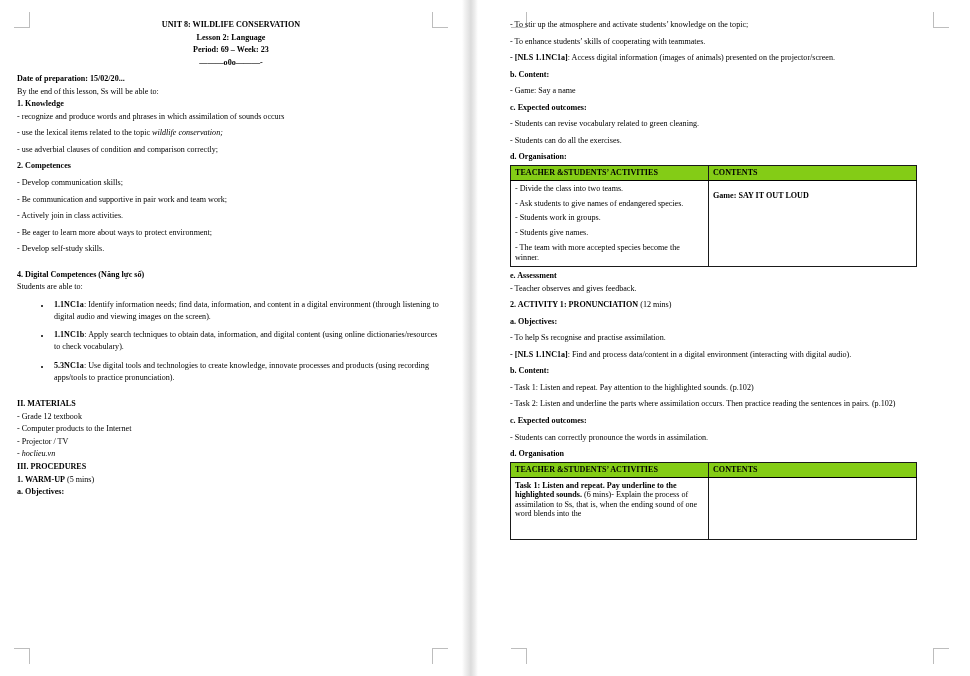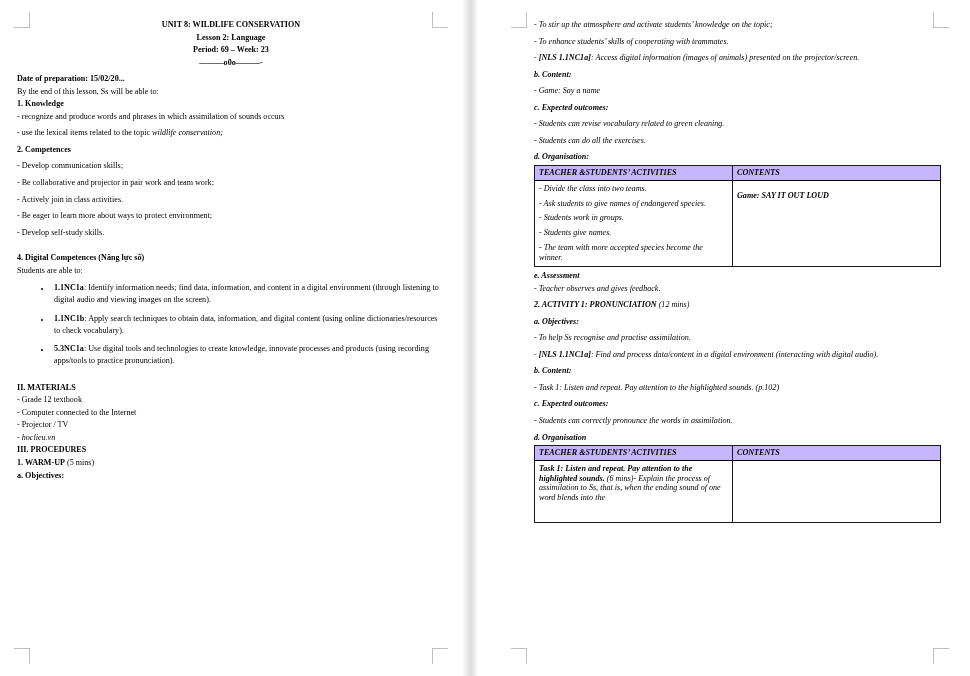--- a/index.html
+++ b/index.html
@@ -126,21 +126,21 @@
   }
   table.lp th, table.lp td {
     border: 1px solid #1a1a1a;
     vertical-align: top;
     padding: 3px 4px 4px 4px;
     font-size: 8.1px;
     line-height: 1.0;
     text-align: left;
   }
   table.lp th {
-    background: #c4b5fd;
+    background: #84cc16;
     font-weight: bold;
     border-bottom: 1.6px solid #000000;
     padding: 3px 4px 3px 4px;
   }
   table.lp col.c1 { width: 198px; }
   table.lp col.c2 { width: 208px; }
   table.lp td p { margin: 0 0 5.2px 0; line-height: 1.18; }
   table.lp td p:last-child { margin-bottom: 0; }
   .cellpad-top { padding-top: 10px !important; }
 </style>
@@ -162,45 +162,46 @@
       <p class="p ctr b tight">Lesson 2: Language</p>
       <p class="p ctr b tight">Period: 69 – Week: 23</p>
       <p class="p ctr b">———o0o———-</p>
 
       <p class="p b tight">Date of preparation: 15/02/20...</p>
       <p class="p tight">By the end of this lesson, Ss will be able to:</p>
       <p class="p b tight">1. Knowledge</p>
 
       <p class="p">- recognize and produce words and phrases in which assimilation of sounds occurs</p>
       <p class="p"><span>- use the lexical items related to the topic </span><span class="it">wildlife conservation;</span></p>
+      <p class="p">- use adverbial clauses of condition and comparison correctly;</p>
 
       <p class="p b">2. Competences</p>
       <p class="p">- Develop communication skills;</p>
-      <p class="p">- Be collaborative and projector in pair work and team work;</p>
+      <p class="p">- Be communication and supportive in pair work and team work;</p>
       <p class="p">- Actively join in class activities.</p>
 
       <p class="p">- Be eager to learn more about ways to protect environment;</p>
       <p class="p">- Develop self-study skills.</p>
 
       <div class="gap"></div>
 
       <p class="p b tight">4. Digital Competences (Năng lực số)</p>
       <p class="p">Students are able to:</p>
 
       <ul class="bullets">
         <li><span class="b">1.1NC1a</span><span>: Identify information needs; find data, information, and content in a digital environment (through listening to digital audio and viewing images on the screen).</span></li>
         <li><span class="b">1.1NC1b</span><span>: Apply search techniques to obtain data, information, and digital content (using online dictionaries/resources to check vocabulary).</span></li>
         <li><span class="b">5.3NC1a</span><span>: Use digital tools and technologies to create knowledge, innovate processes and products (using recording apps/tools to practice pronunciation).</span></li>
       </ul>
 
       <div class="gap"></div>
 
       <p class="p b tight">II. MATERIALS</p>
       <p class="p tight">- Grade 12 textbook</p>
-      <p class="p tight">- Computer connected to the Internet</p>
+      <p class="p tight">- Computer products to the Internet</p>
       <p class="p tight">- Projector / TV</p>
       <p class="p tight it">- hoclieu.vn</p>
       <p class="p b tight">III. PROCEDURES</p>
       <p class="p tight"><span class="b">1. WARM-UP</span><span> (5 mins)</span></p>
       <p class="p b tight">a. Objectives:</p>
 
     </div>
   </div>
 
   <div id="gutter"></div>
@@ -214,21 +215,21 @@
     <i></i>
   </div>
 
   <div class="page" id="page-right">
 
     <div class="mark tl" style="left:33px;  top:12px;"></div>
     <div class="mark tr" style="left:455px; top:12px;"></div>
     <div class="mark bl" style="left:33px;  top:648px;"></div>
     <div class="mark br" style="left:455px; top:648px;"></div>
 
-    <div class="body" id="body-right" style="left:56px; width:420px;font-style:italic;">
+    <div class="body" id="body-right" style="left:32px; width:420px;">
 
       <p class="p">- To stir up the atmosphere and activate students’ knowledge on the topic;</p>
       <p class="p">- To enhance students’ skills of cooperating with teammates.</p>
       <p class="p"><span class="b">- [NLS 1.1NC1a]</span><span>: Access digital information (images of animals) presented on the projector/screen.</span></p>
 
       <p class="p b">b. Content:</p>
       <p class="p">- Game: Say a name</p>
       <p class="p b">c. Expected outcomes:</p>
       <p class="p">- Students can revise vocabulary related to green cleaning.</p>
       <p class="p">- Students can do all the exercises.</p>
@@ -264,39 +265,40 @@
       <p class="p b tight">e. Assessment</p>
       <p class="p">- Teacher observes and gives feedback.</p>
 
       <p class="p"><span class="b">2. ACTIVITY 1: PRONUNCIATION</span><span> (12 mins)</span></p>
       <p class="p b">a. Objectives:</p>
       <p class="p">- To help Ss recognise and practise assimilation.</p>
       <p class="p"><span class="b">- [NLS 1.1NC1a]</span><span>: Find and process data/content in a digital environment (interacting with digital audio).</span></p>
 
       <p class="p b">b. Content:</p>
       <p class="p">- Task 1: Listen and repeat. Pay attention to the highlighted sounds. (p.102)</p>
+      <p class="p">- Task 2: Listen and underline the parts where assimilation occurs. Then practice reading the sentences in pairs. (p.102)</p>
       <p class="p b">c. Expected outcomes:</p>
       <p class="p">- Students can correctly pronounce the words in assimilation.</p>
       <p class="p b tight">d. Organisation</p>
 
       <table class="lp">
         <colgroup>
             <col class="c1">
             <col class="c2">
           </colgroup>
         <thead>
           <tr>
             <th>TEACHER &amp;STUDENTS’ ACTIVITIES</th>
             <th>CONTENTS</th>
           </tr>
         </thead>
         <tbody>
           <tr>
             <td style="height:62px;">
-              <p><span class="b">Task 1: Listen and repeat. Pay attention to the highlighted sounds.</span><span> (6 mins)- Explain the process of assimilation to Ss, that is, when the ending sound of one word blends into the</span></p>
+              <p><span class="b">Task 1: Listen and repeat. Pay underline to the highlighted sounds.</span><span> (6 mins)- Explain the process of assimilation to Ss, that is, when the ending sound of one word blends into the</span></p>
             </td>
             <td></td>
           </tr>
         </tbody>
       </table>
 
     </div>
   </div>
 
 </div>

